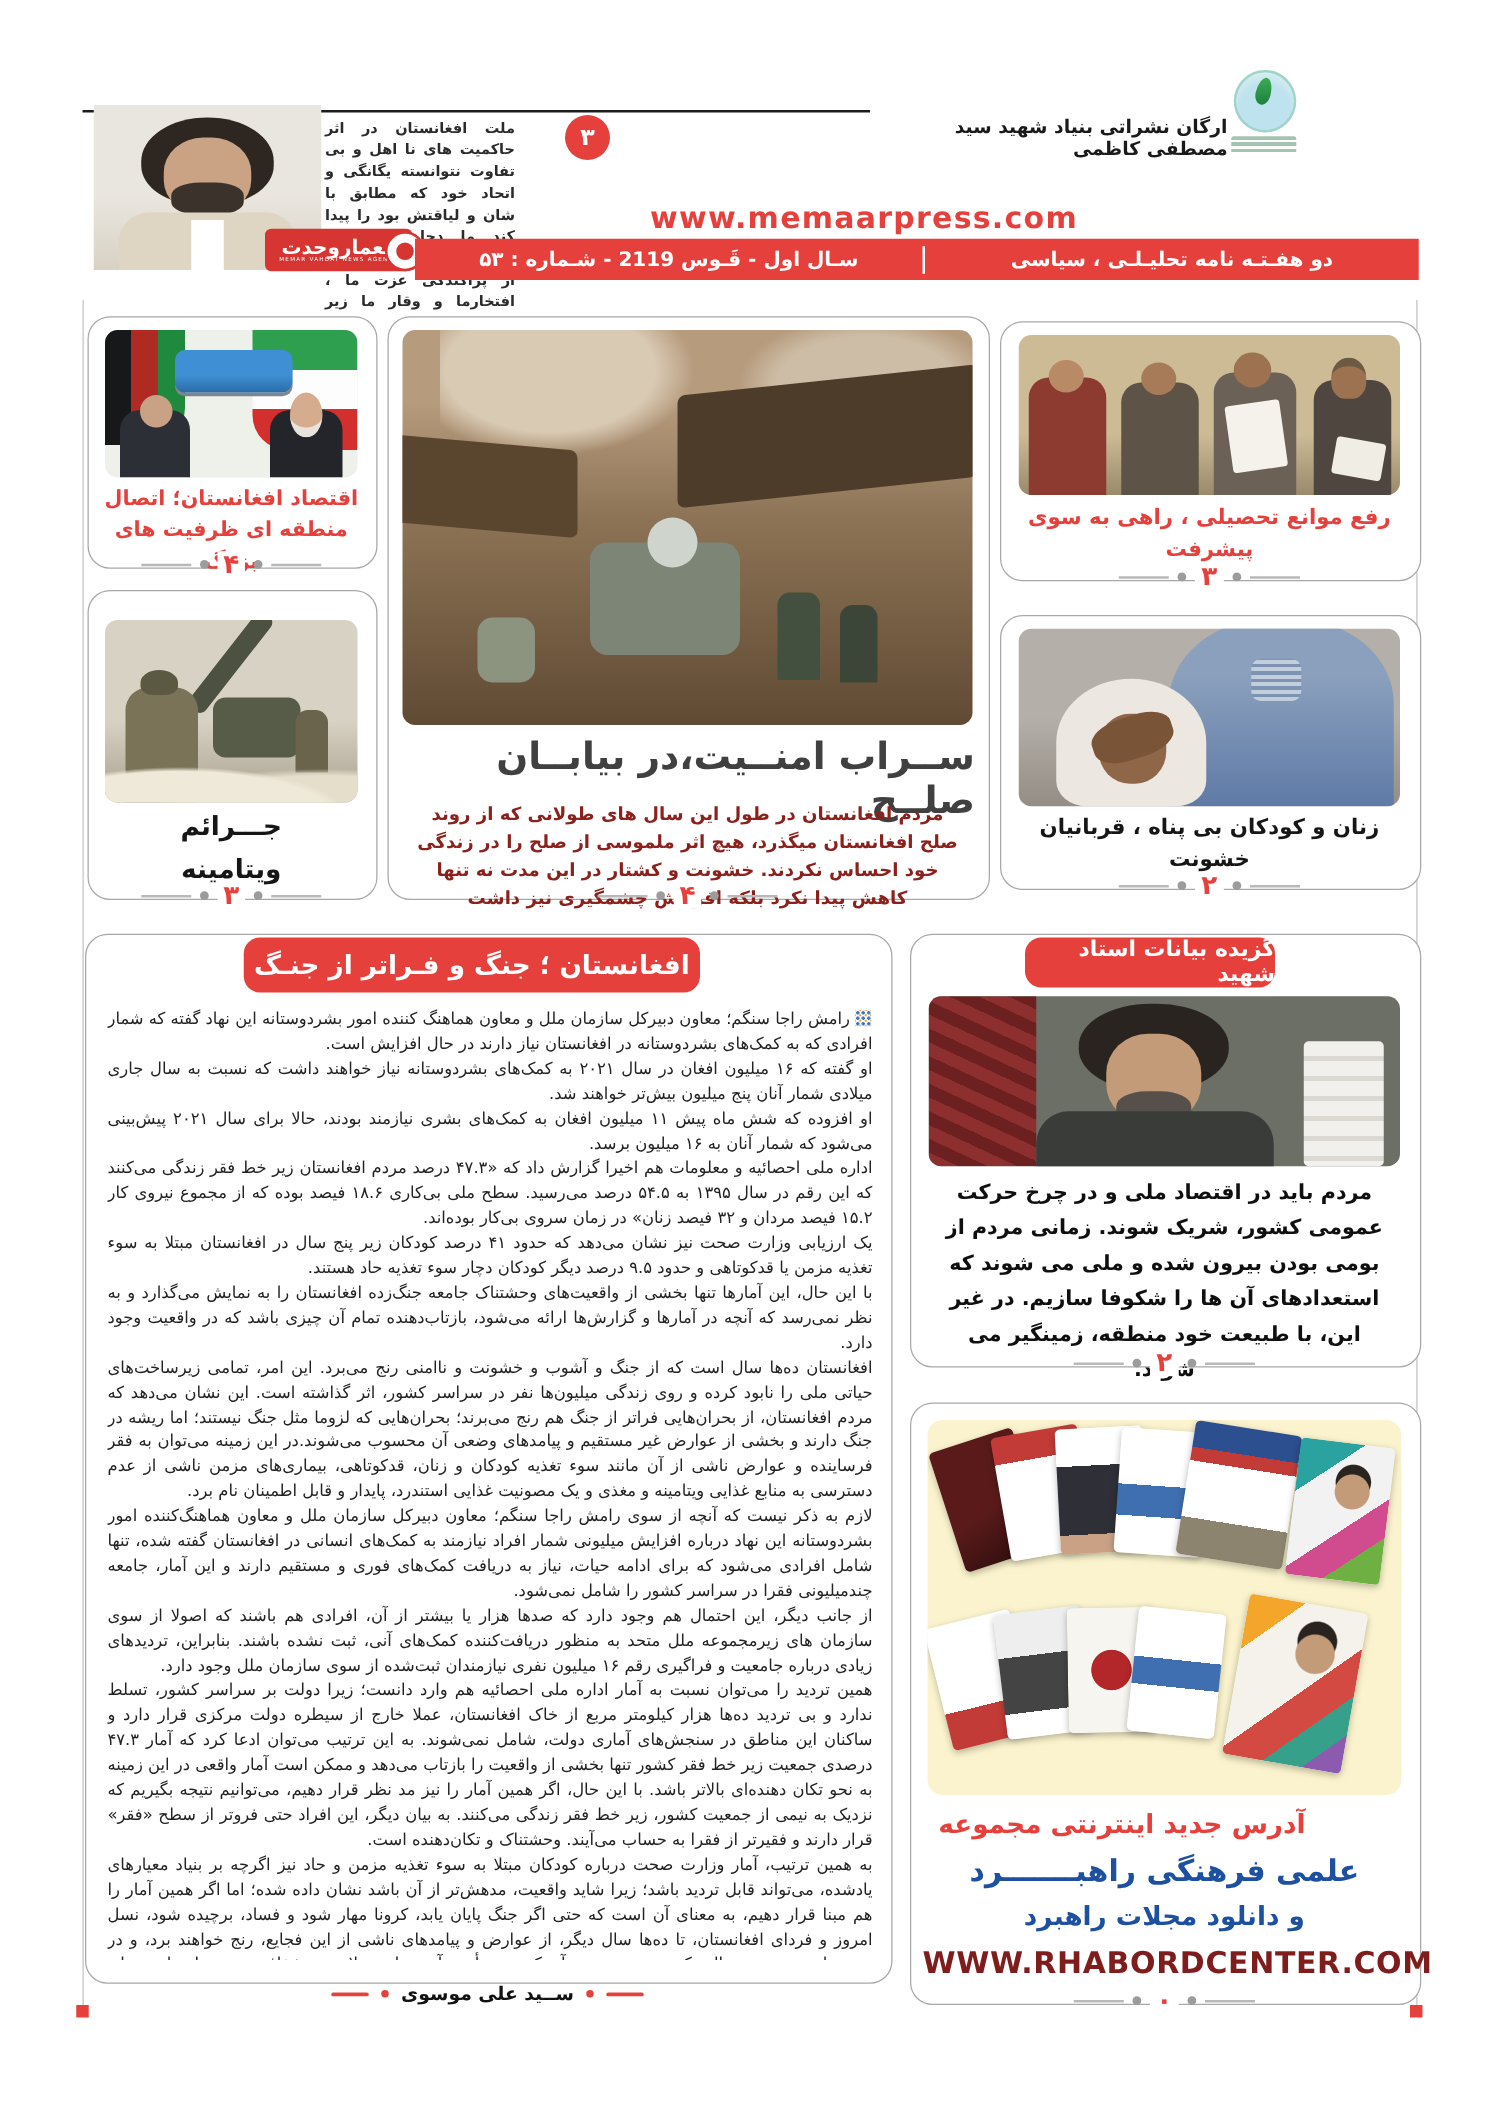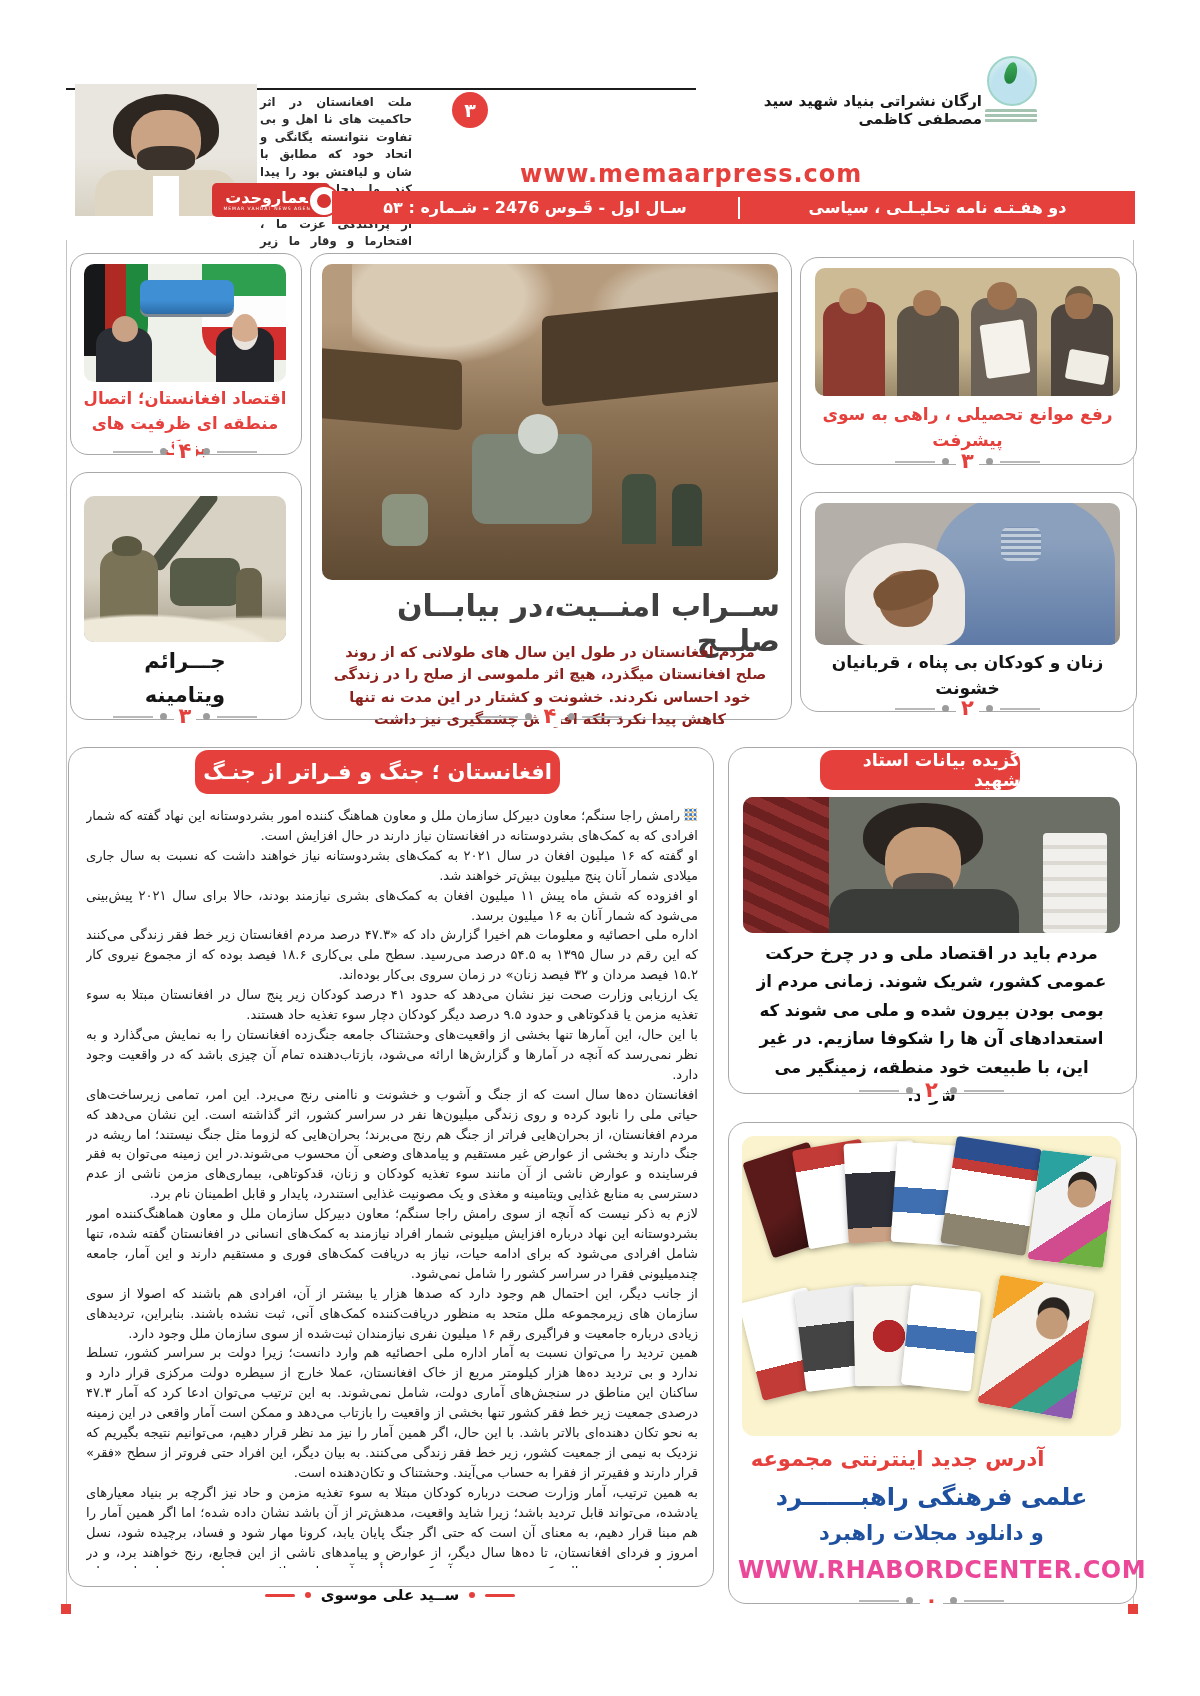--- a/index.html
+++ b/index.html
@@ -70,21 +70,21 @@
   .sigdot{width:6px;height:6px;border-radius:50%;background:#e6403d;}
   .sayings-quote{position:absolute;left:748px;top:940px;width:367px;text-align:center;font-weight:bold;
         font-size:16.5px;line-height:1.72;color:#0f0f0f;}
   .yellow-panel{position:absolute;left:742px;top:1136px;width:379px;height:300px;background:#faf3cd;
         border-radius:12px;overflow:hidden;}
   .mag{position:absolute;width:70px;height:100px;border-radius:4px;background:#fff;
         box-shadow:0 2px 6px rgba(0,0,0,.28);}
   .rl1{position:absolute;left:704px;top:1447px;width:387px;text-align:center;color:#e6403d;font-weight:900;font-size:21px;}
   .rl2{position:absolute;left:738px;top:1483px;width:387px;text-align:center;color:#1d509e;font-weight:900;font-size:24px;}
   .rl3{position:absolute;left:738px;top:1521px;width:387px;text-align:center;color:#1d509e;font-weight:900;font-size:21px;}
-  .rurl{position:absolute;left:738px;top:1556px;width:387px;text-align:center;color:#ec4899;font-weight:900;
+  .rurl{position:absolute;left:738px;top:1556px;width:387px;text-align:center;color:#7f1d1d;font-weight:900;
         font-size:24px;direction:ltr;letter-spacing:.5px;}
 </style>
 </head>
 <body>
 
 <div class="page">
 
   <div class="top-rule"></div>
   <div class="edition-note">ارگان نشراتی بنیاد شهید سید مصطفی کاظمی</div>
 
@@ -112,21 +112,21 @@
     <div class="nm">معماروحدت</div>
     <div class="cp">MEMAR VAHDAT  NEWS AGENCY</div>
   </div>
 
   <div class="page-badge">۳</div>
   <div class="website">www.memaarpress.com</div>
 
   <div class="info-bar">
     <div class="seg-r">دو هفـتـه نامه تحلیـلـی ، سیاسی</div>
     <div class="div"></div>
-    <div class="seg-l">سـال اول - قَـوس 2476 - شـماره : ۵۳</div>
+    <div class="seg-l">سـال اول - قَـوس 2119 - شـماره : ۵۳</div>
   </div>
 
   <div class="vrule" style="left:66px;"></div>
   <div class="vrule" style="left:1133px;"></div>
   <div class="corner" style="left:61px;top:1604px;"></div>
   <div class="corner" style="left:1128px;top:1604px;"></div>
 
   <div class="box" style="left:70px;top:253px;width:230px;height:200px;"></div>
   <div class="imgph" style="left:84px;top:264px;width:202px;height:118px;background:#eef0ea;">
     <div class="shape" style="left:0;top:0;width:64px;height:92px;background:linear-gradient(90deg,#17181a 0 33%,#b02a24 33% 66%,#1f8a3e 66% 100%);border-radius:0 0 30px 0;"></div>

